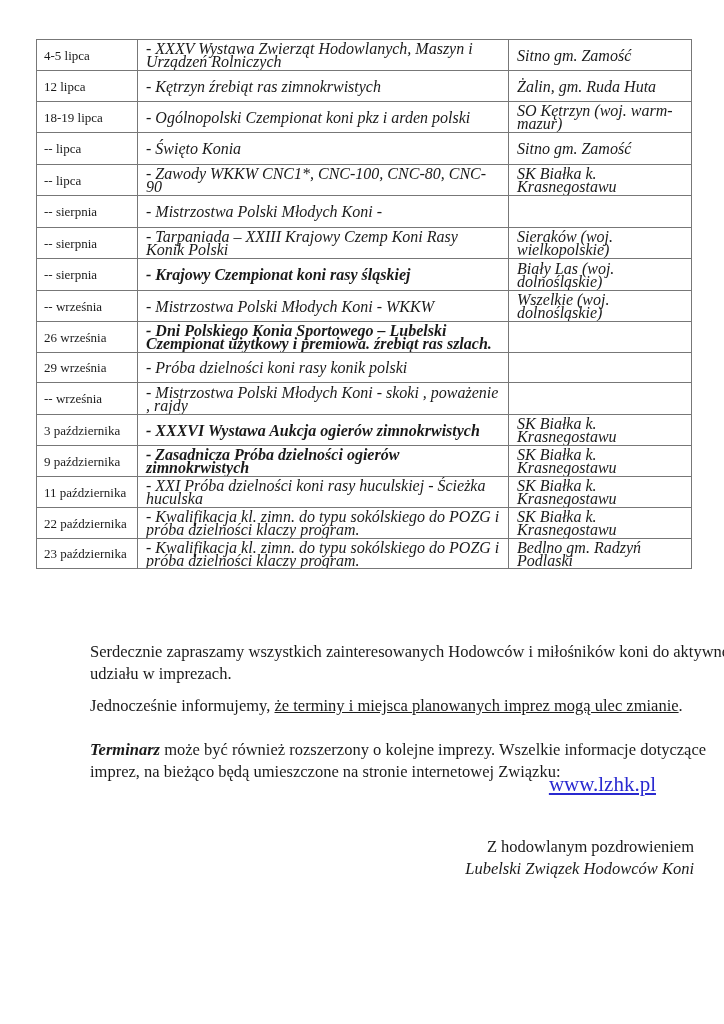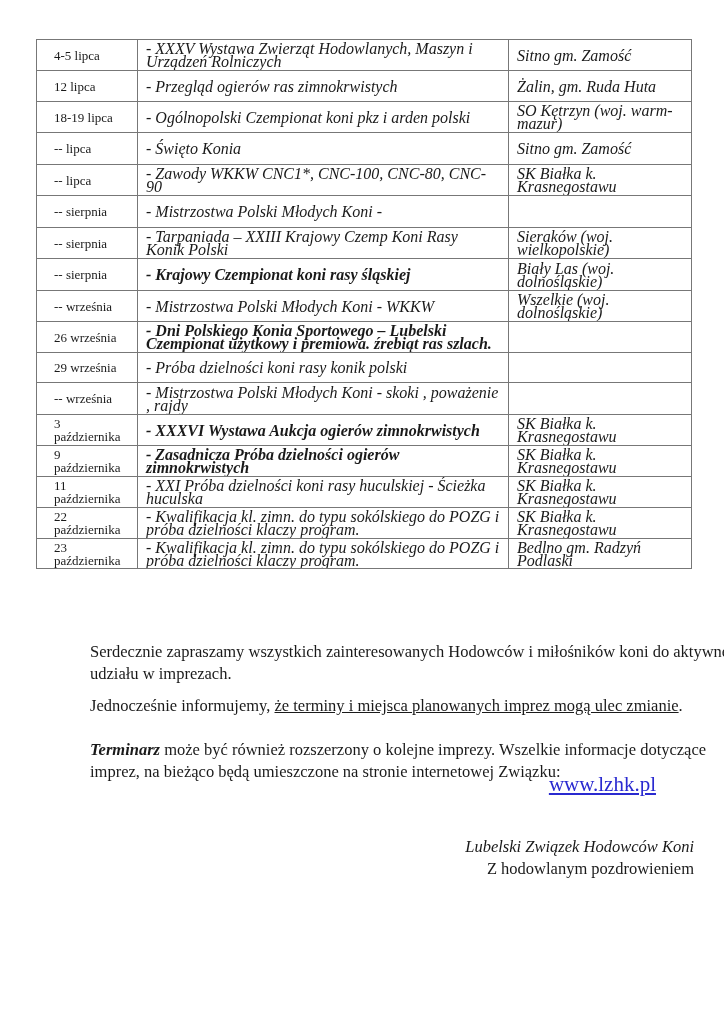--- a/index.html
+++ b/index.html
@@ -2,21 +2,21 @@
 <html><head>
 <meta charset="utf-8">
 <style>
   html, body { margin:0; padding:0; background:#ffffff; }
   body { width:724px; height:1024px; position:relative; overflow:hidden;
          font-family:"Liberation Serif", serif; color:#1a1a1a; }
   table.events { position:absolute; left:36px; top:39px; width:655px;
                  border-collapse:collapse; table-layout:fixed; }
   table.events td { border:1px solid #777; padding:0 8px; vertical-align:middle;
                     font-size:16px; line-height:13px; overflow:hidden; }
-  table.events td.date { font-style:normal; font-size:13px; padding-left:17px; }
+  table.events td.date { font-style:normal; font-size:13px; padding-left:7px; }
   table.events td.ev { font-style:italic; }
   table.events td.ev.bold { font-weight:bold; }
   table.events td.loc { font-style:italic; }
   .para { position:absolute; left:36px; width:660px; font-size:16.5px; line-height:22px; }
   .indent { padding-left:54px; }
   .u { text-decoration:underline; }
   .link { position:absolute; right:68px; top:772px; font-size:21px; color:#2a2ad0;
           text-decoration:underline; }
   .sign { position:absolute; right:30px; font-size:16.5px; line-height:22px; text-align:right; }
 </style>
@@ -30,21 +30,21 @@
       <col style="width:183px">
     </colgroup>
   <tbody id="tbody">
       <tr style="height: 31px;">
         <td class="date">4-5 lipca</td>
         <td class="ev">- XXXV Wystawa Zwierząt Hodowlanych, Maszyn i Urządzeń Rolniczych</td>
         <td class="loc">Sitno gm. Zamość</td>
       </tr>
       <tr style="height: 31px;">
         <td class="date">12  lipca</td>
-        <td class="ev">- Przegląd ogierów ras zimnokrwistych</td>
+        <td class="ev">- Kętrzyn źrebiąt ras zimnokrwistych</td>
         <td class="loc">Żalin, gm. Ruda Huta</td>
       </tr>
       <tr style="height: 31px;">
         <td class="date">18-19  lipca</td>
         <td class="ev">- Ogólnopolski Czempionat koni pkz i arden polski</td>
         <td class="loc">SO Kętrzyn (woj. warm-mazur)</td>
       </tr>
       <tr style="height: 32px;">
         <td class="date">--  lipca</td>
         <td class="ev">- Święto Konia</td>
@@ -126,15 +126,15 @@
   <span>Jednocześnie informujemy, </span><span class="u">że terminy i miejsca planowanych imprez mogą ulec zmianie</span><span>.</span>
 </div>
 
 <div class="para indent" style="top:739px;">
   <b><i>Terminarz</i></b><span> może być również rozszerzony o kolejne imprezy. Wszelkie informacje dotyczące imprez, na bieżąco będą umieszczone na stronie internetowej Związku:</span>
 </div>
 
 <a class="link">www.lzhk.pl</a>
 
 <div class="sign" style="top:836px;">
+  <div>Z hodowlanym pozdrowieniem</div>
   <div style="font-style:italic;">Lubelski Związek Hodowców Koni</div>
-  <div>Z hodowlanym pozdrowieniem</div>
 </div>
 
 </body></html>

